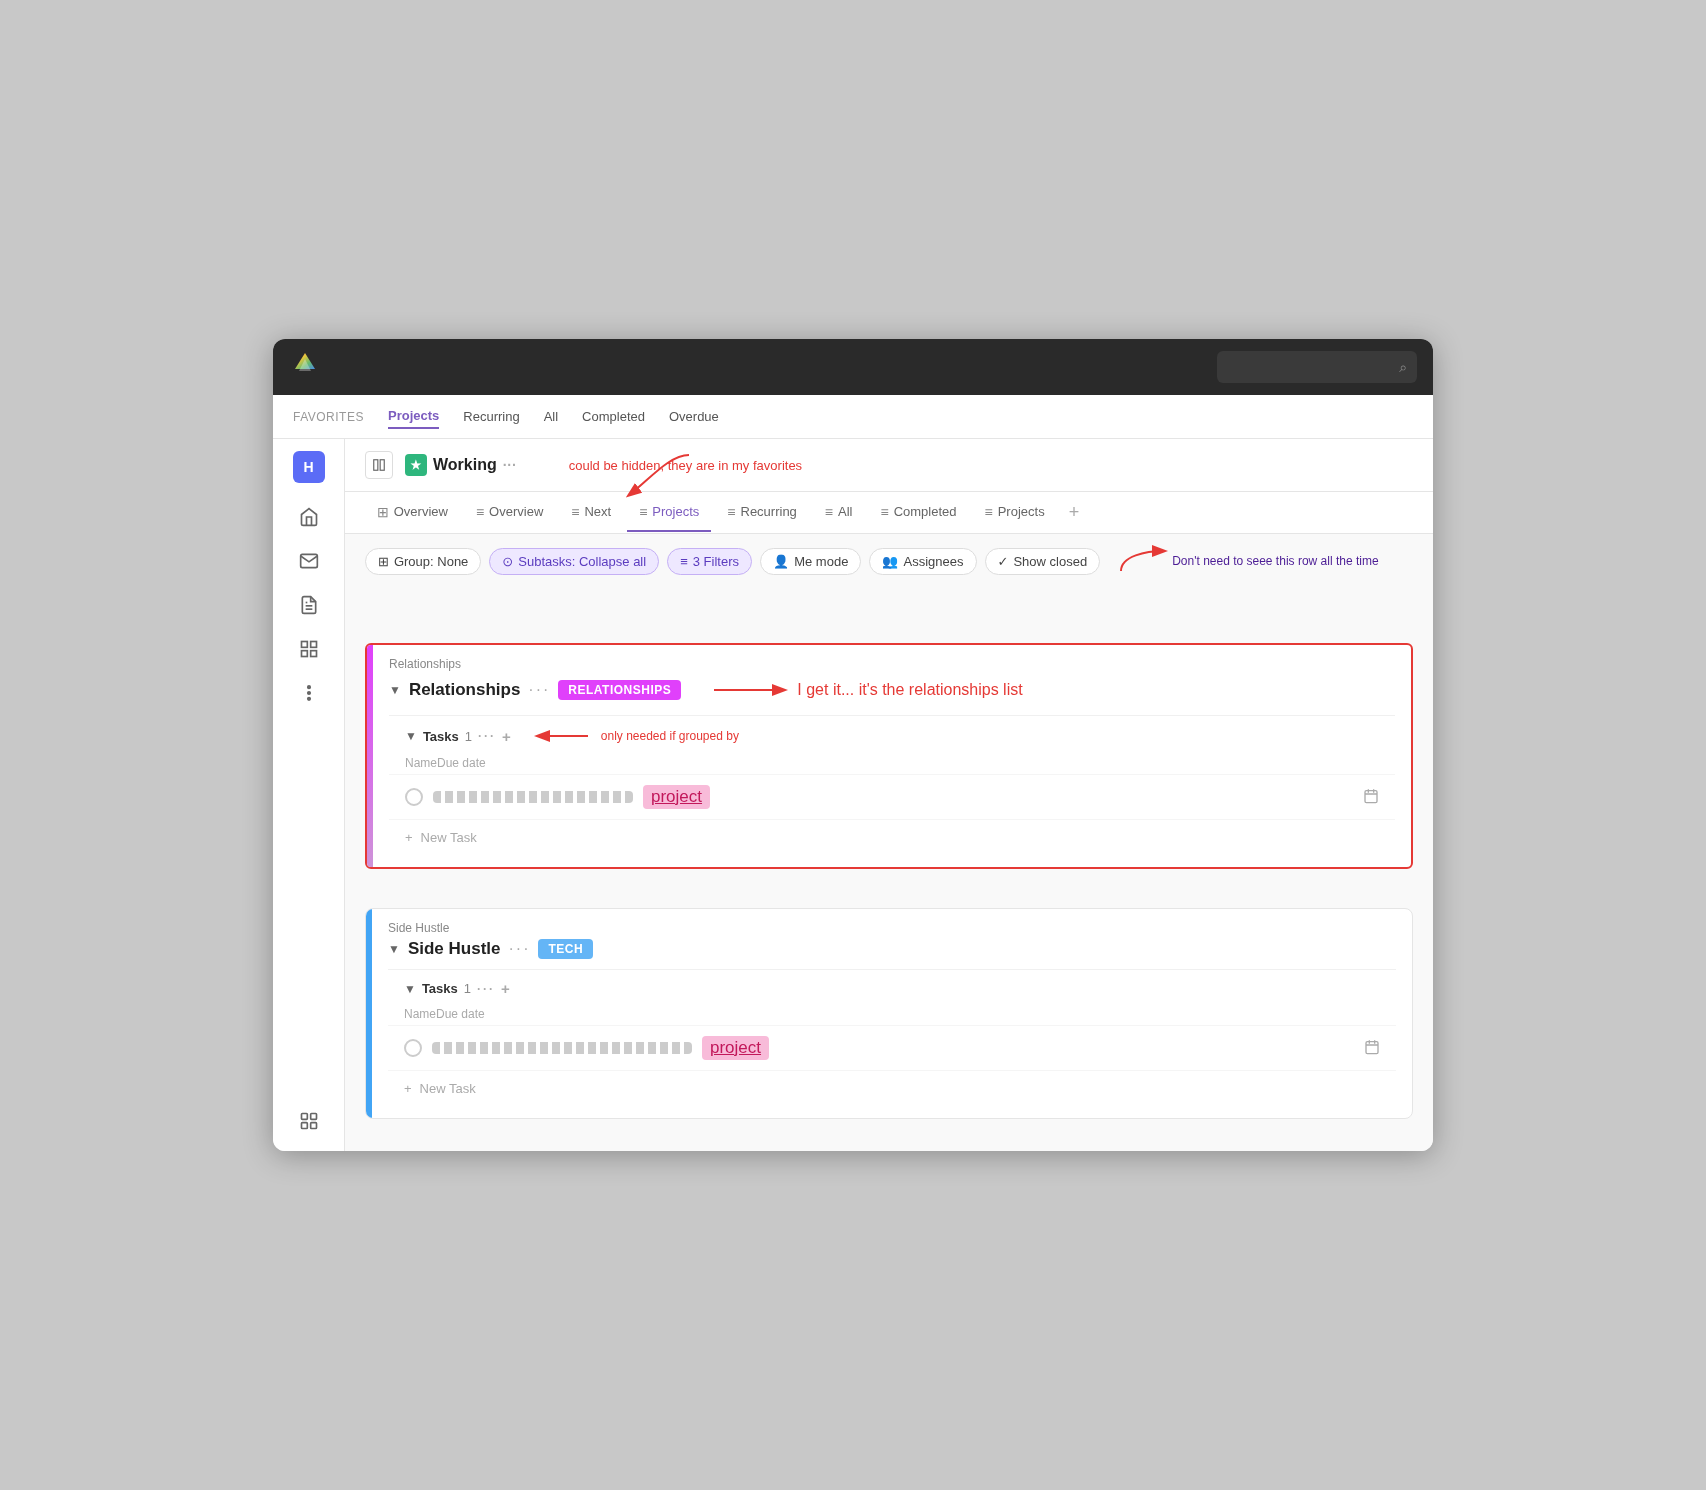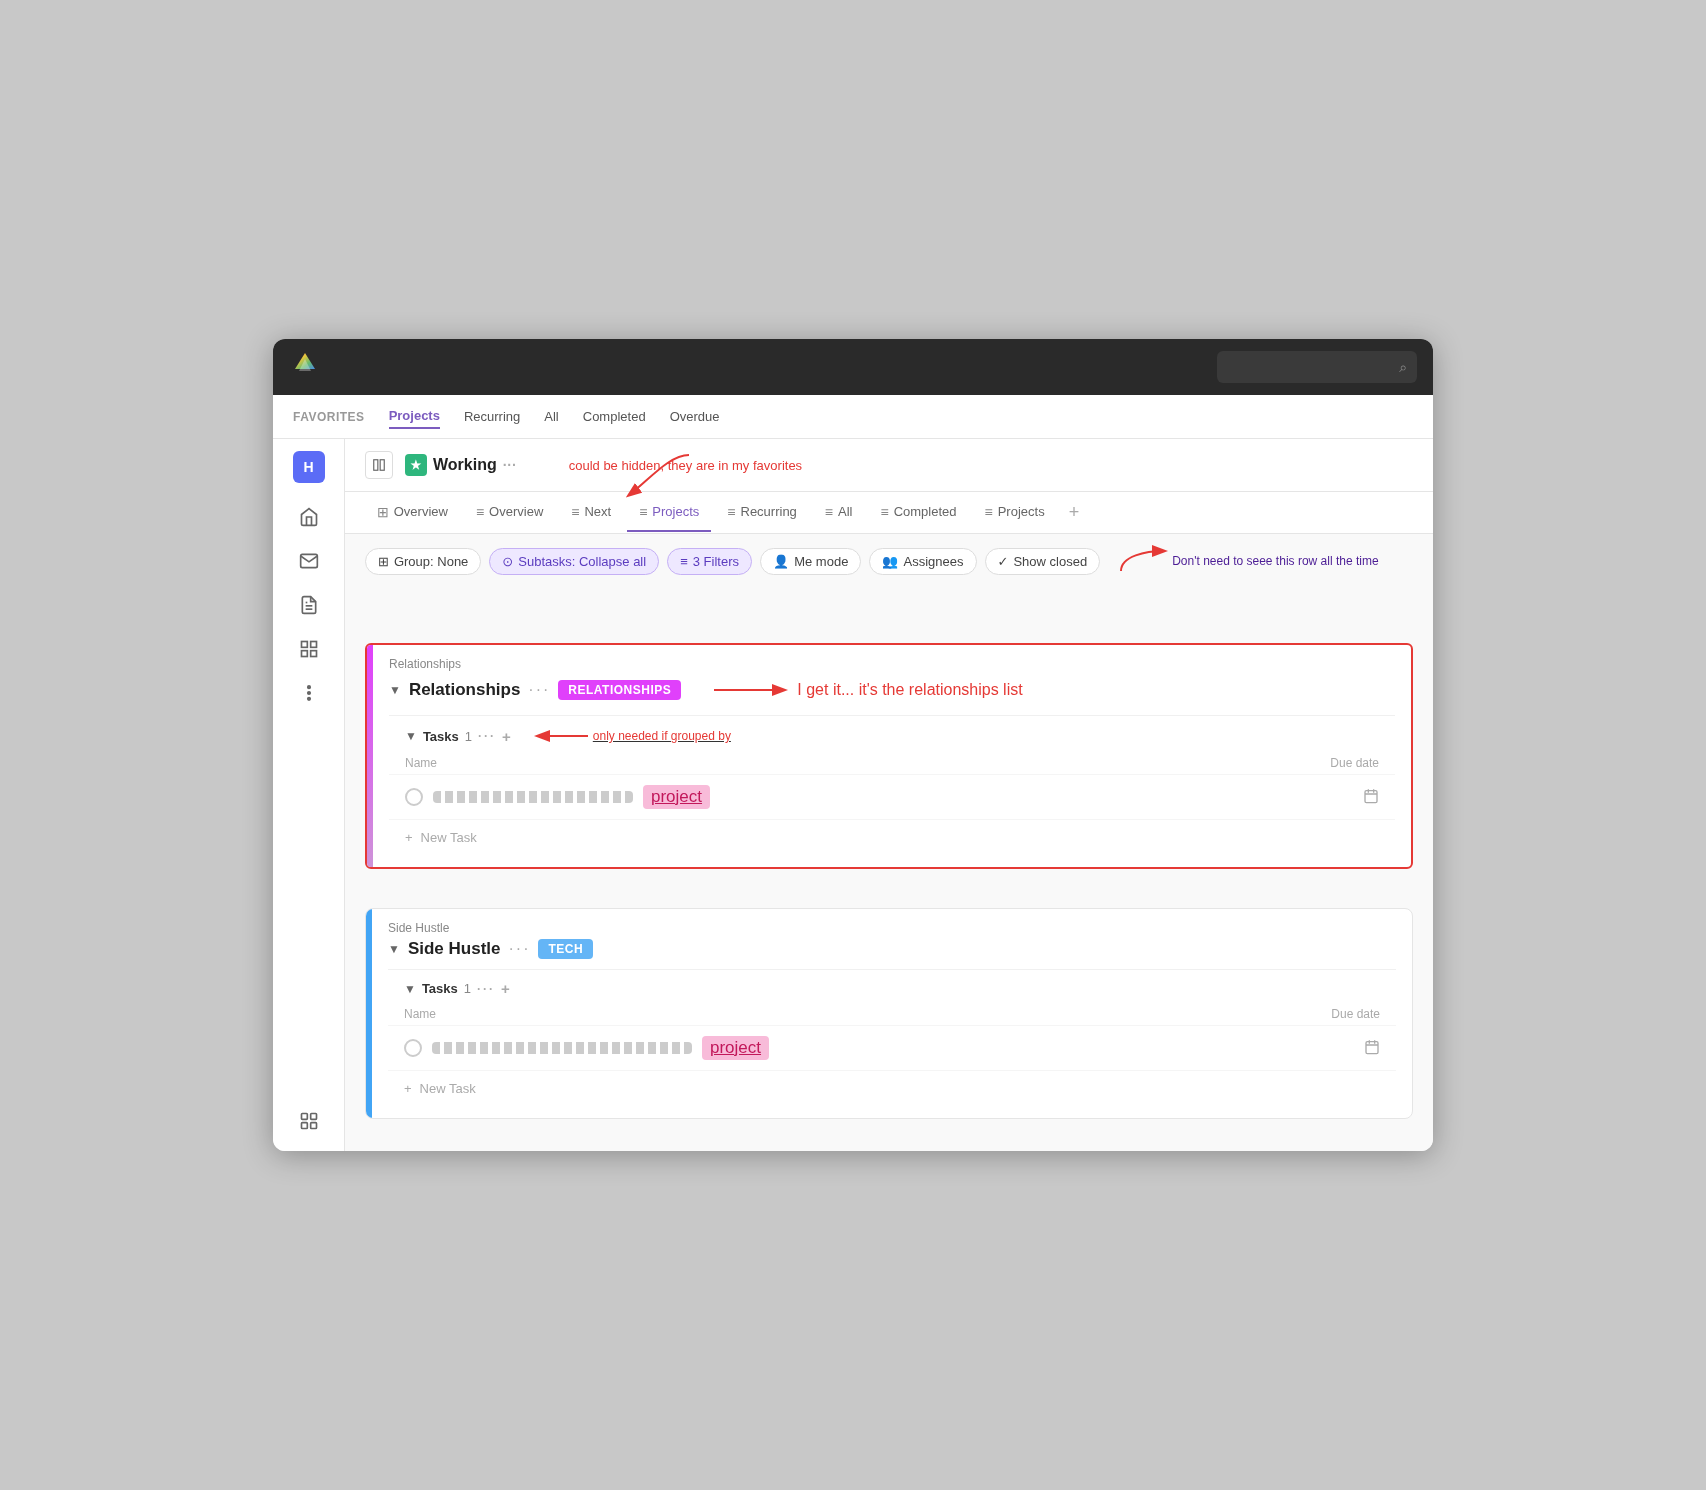--- a/index.html
+++ b/index.html
@@ -55,21 +55,21 @@
       padding: 4px 0;
     }
     .favbar-item.active {
       color: #7c5cbf;
       font-weight: 600;
       border-bottom: 2px solid #7c5cbf;
     }
     .favbar-label {
       font-size: 12px;
       color: #999;
-      font-weight: 700;
+      font-weight: 400;
       text-transform: uppercase;
       letter-spacing: 0.5px;
     }
     
     .main-layout {
       display: flex;
       height: calc(100% - 100px);
     }
     
     .sidebar {
@@ -296,21 +296,20 @@
       color: #888;
       font-weight: 400;
     }
     .tasks-add {
       color: #aaa;
       cursor: pointer;
       font-size: 15px;
     }
     .column-headers {
       display: flex;
-      justify-content: space-between;
       padding: 4px 16px;
       font-size: 12px;
       color: #aaa;
       border-bottom: 1px solid #f5f5f5;
     }
     .task-row {
       display: flex;
       align-items: center;
       padding: 10px 16px;
       border-bottom: 1px solid #f5f5f5;
@@ -602,21 +601,21 @@
                 </div>
 
                 <div class="tasks-section">
                   <div class="tasks-header">
                     <span class="chevron">▼</span>
                     <span>Tasks</span>
                     <span class="tasks-count">1</span>
                     <span class="dots-menu" style="font-size:12px;">···</span>
                     <span class="tasks-add">+</span>
 
-                    <div style="margin-left:16px; display:flex; align-items:center; text-decoration:underline;">
+                    <div style="margin-left:16px; display:flex; align-items:center; gap:8px;">
                       <svg width="60" height="20" viewBox="0 0 60 20" style="overflow:visible; flex-shrink:0;">
                         <path d="M55 10 L5 10" stroke="#e53935" stroke-width="2" fill="none" marker-end="url(#arrow4)"></path>
                         <defs>
                           <marker id="arrow4" markerWidth="8" markerHeight="8" refX="6" refY="3" orient="auto">
                             <path d="M0,0 L0,6 L8,3 z" fill="#e53935"></path>
                           </marker>
                         </defs>
                       </svg>
                       <span style="color:#e53935; font-size:12px; font-weight:500;">only needed if grouped by</span>
                     </div>

